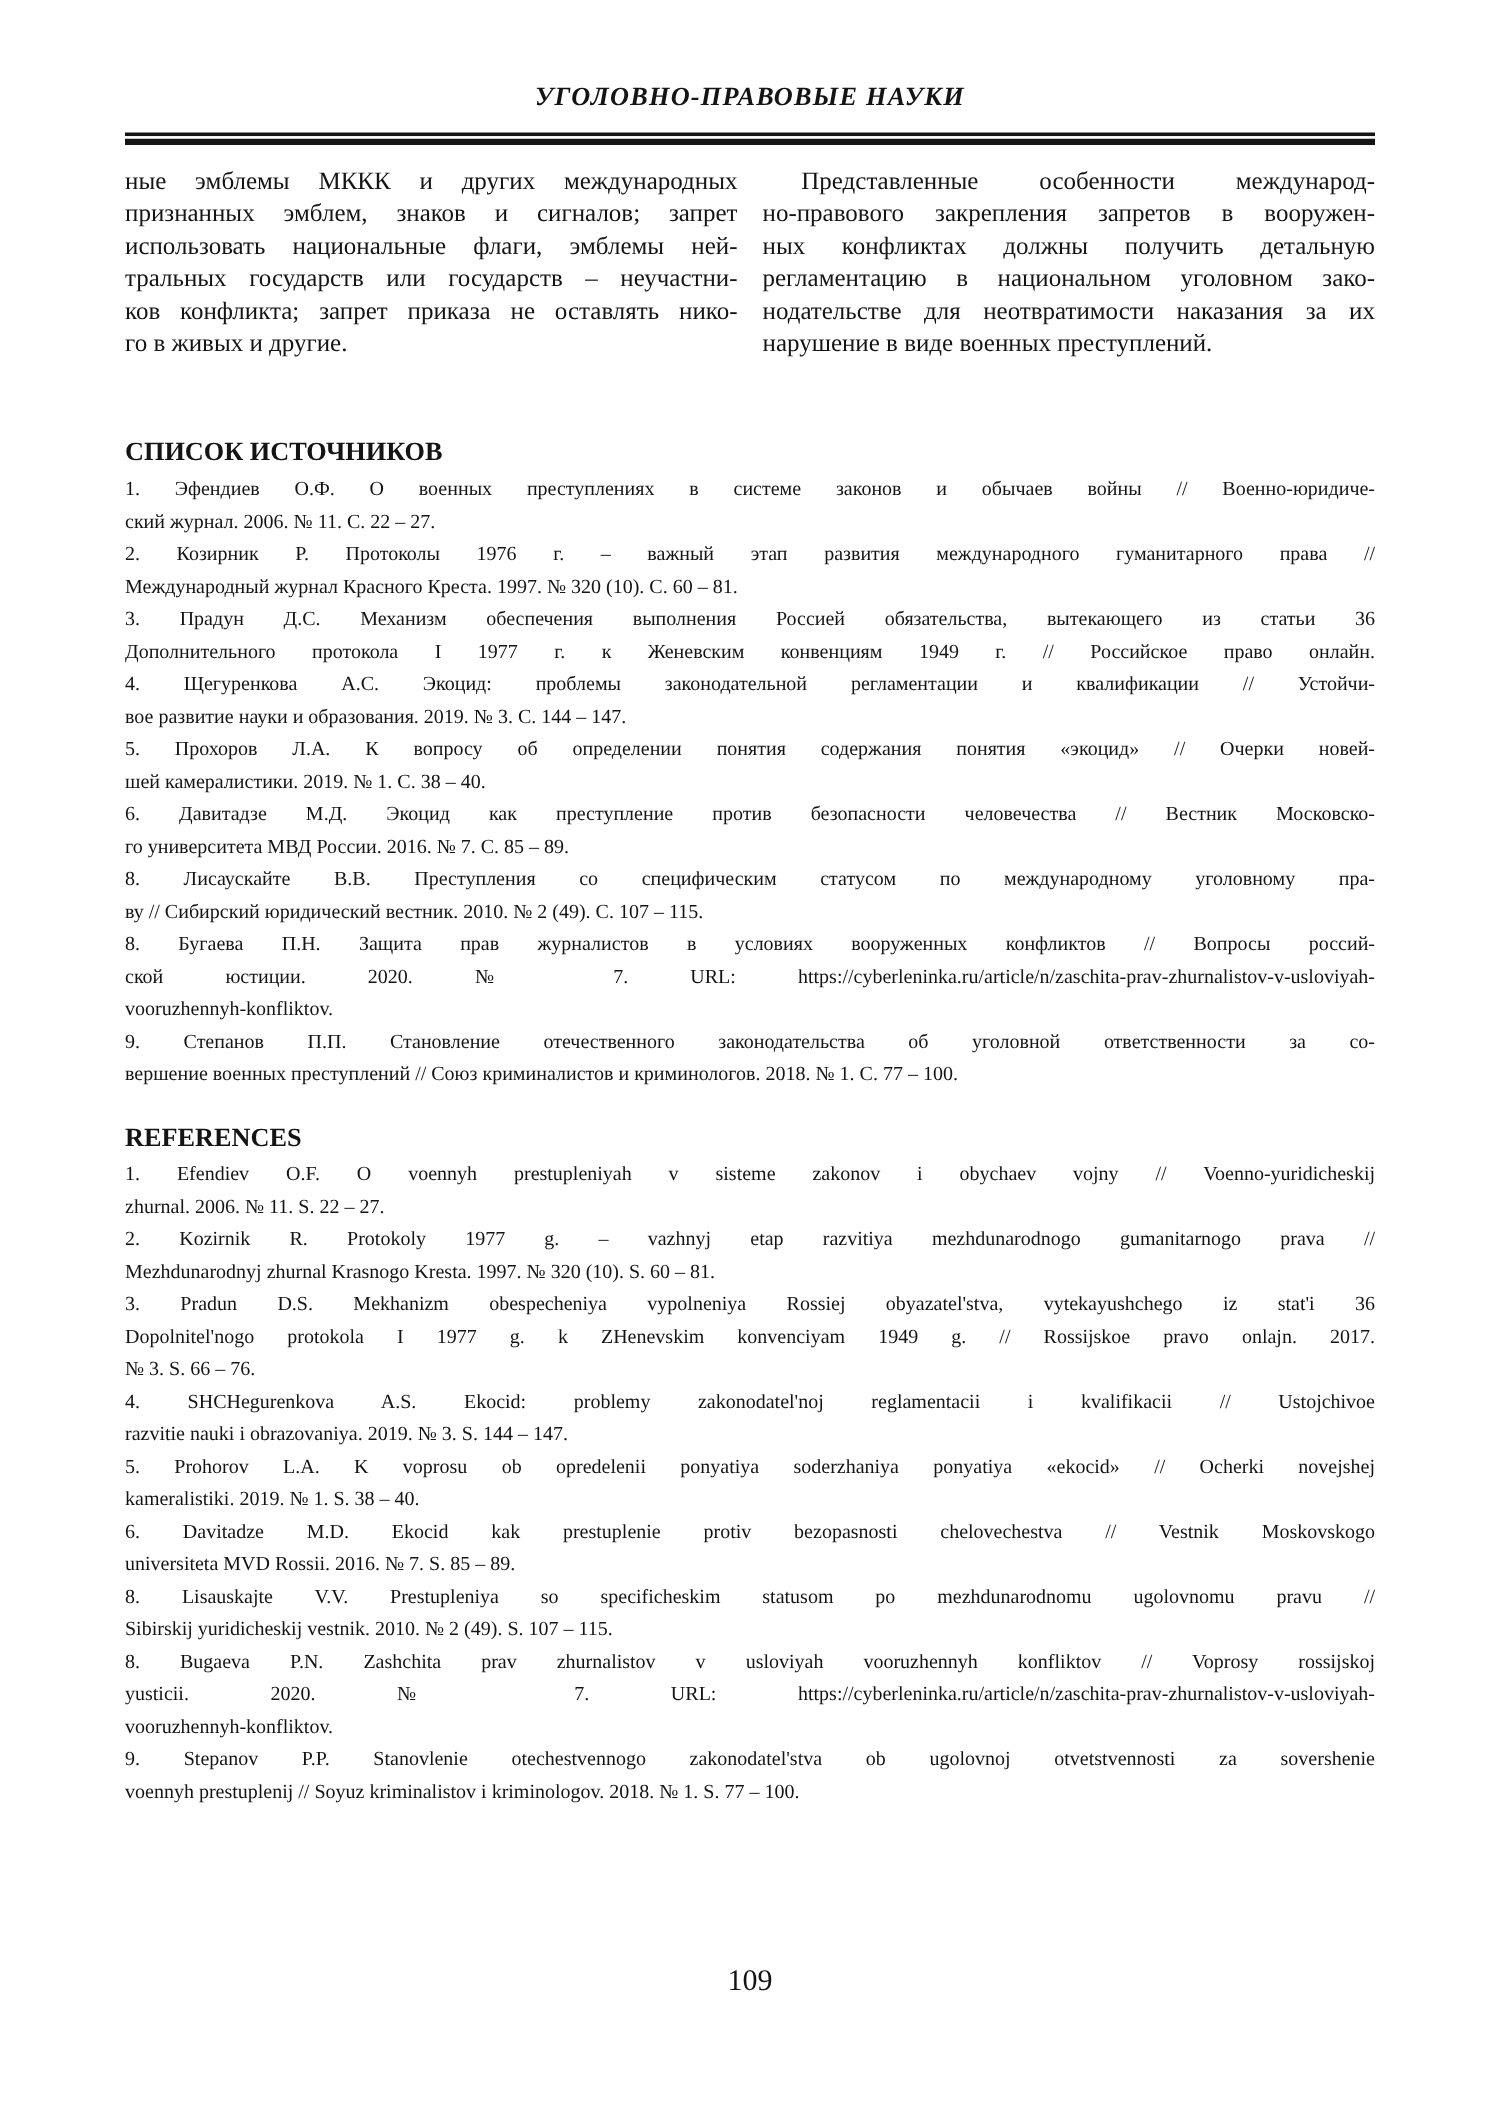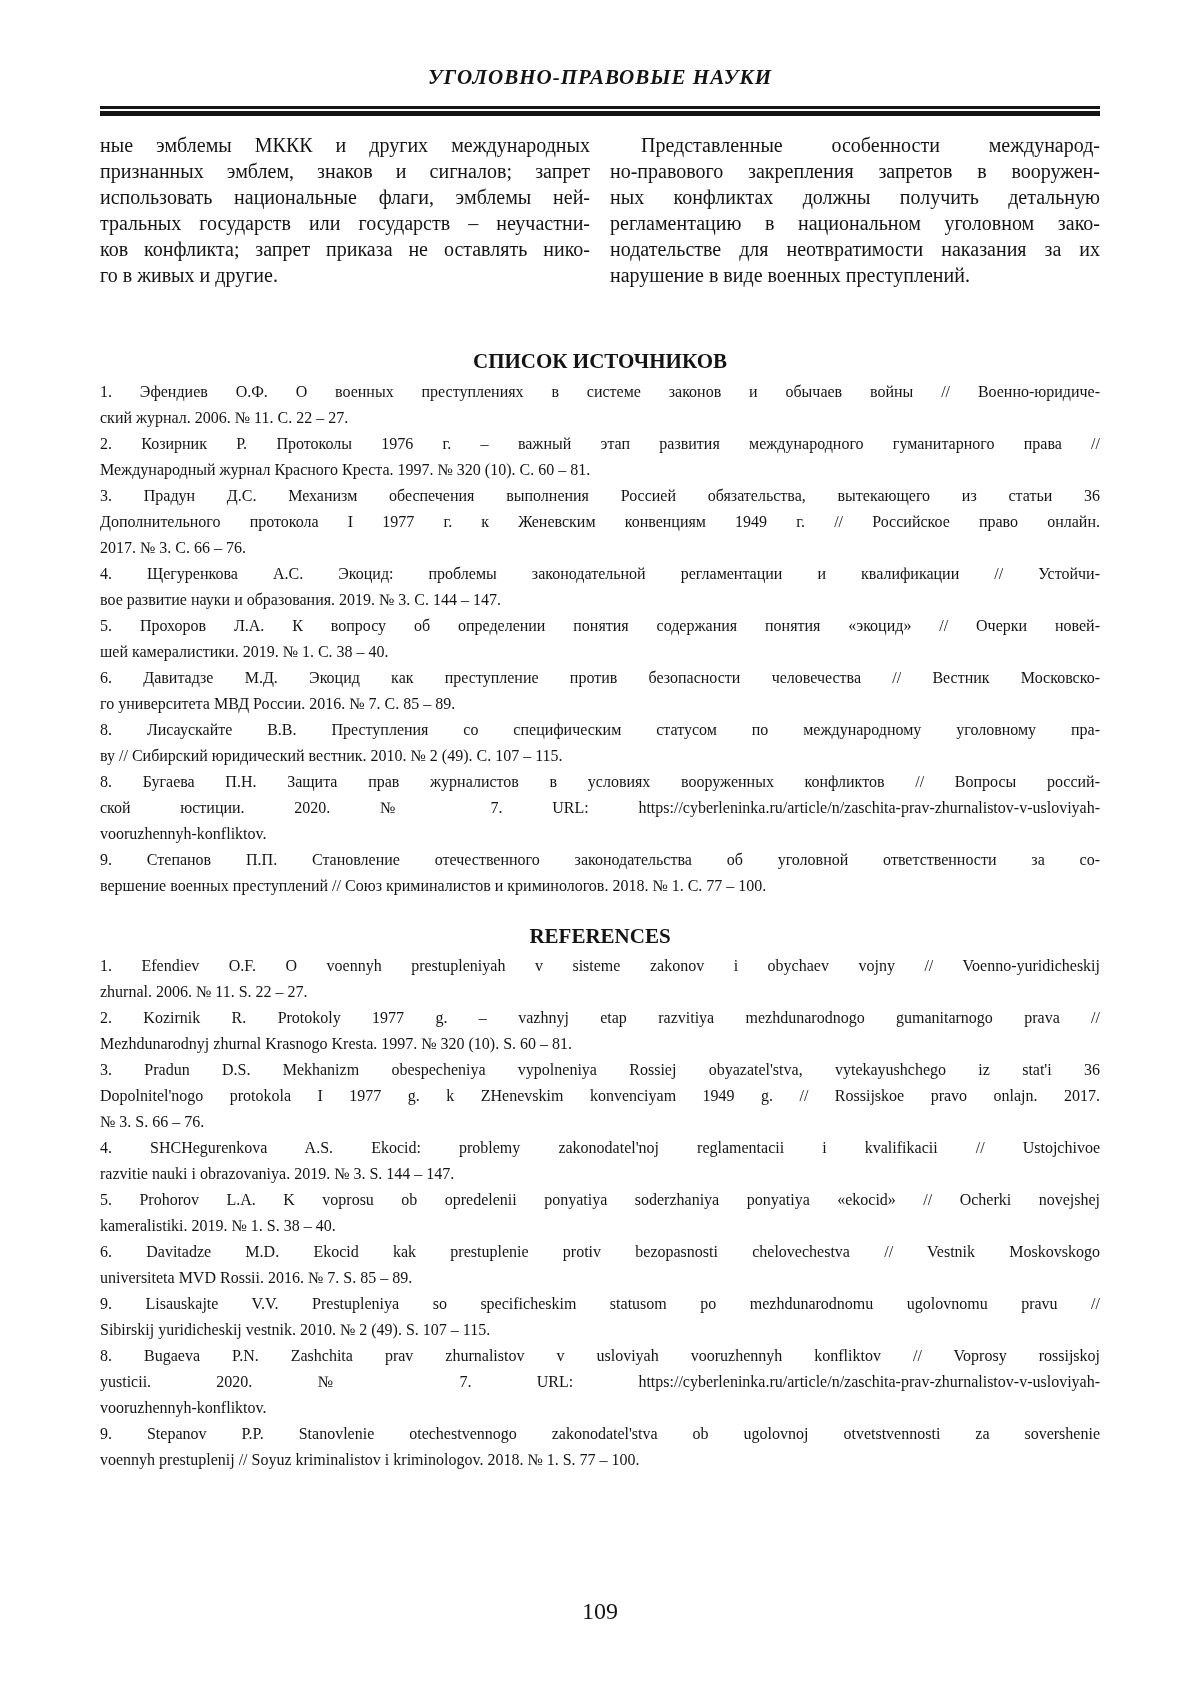--- a/index.html
+++ b/index.html
@@ -44,21 +44,21 @@
 
   .tline {
     text-align: justify;
     text-align-last: justify;
     white-space: normal;
   }
   .tline.last { text-align-last: left; }
   .col-right .tline:first-child { text-indent: 31px; }
 
   .section-heading {
-    text-align: center;
+    text-align: left;
     font-weight: bold;
     font-size: 21px;
     line-height: 26px;
     font-family: Liberation Serif, serif;
   }
   .sources-heading    { margin-top: 60px; margin-bottom: 5px; }
   .references-heading { margin-top: 24px; margin-bottom: 4px; }
 
   .ref-list {
     font-size: 16px;
@@ -110,21 +110,20 @@
         <div class="tline">1. Эфендиев О.Ф. О военных преступлениях в системе законов и обычаев войны // Военно-юридиче-</div>
         <div class="tline last">ский журнал. 2006. № 11. С. 22 – 27.</div>
       </div>
       <div class="ref-item">
         <div class="tline">2. Козирник Р. Протоколы 1976 г. – важный этап развития международного гуманитарного права //</div>
         <div class="tline last">Международный журнал Красного Креста. 1997. № 320 (10). С. 60 – 81.</div>
       </div>
       <div class="ref-item">
         <div class="tline">3. Прадун Д.С. Механизм обеспечения выполнения Россией обязательства, вытекающего из статьи 36</div>
         <div class="tline">Дополнительного протокола I 1977 г. к Женевским конвенциям 1949 г. // Российское право онлайн.</div>
-        <div class="tline last">2017. № 3. С. 66 – 76.</div>
       </div>
       <div class="ref-item">
         <div class="tline">4. Щегуренкова А.С. Экоцид: проблемы законодательной регламентации и квалификации // Устойчи-</div>
         <div class="tline last">вое развитие науки и образования. 2019. № 3. С. 144 – 147.</div>
       </div>
       <div class="ref-item">
         <div class="tline">5. Прохоров Л.А. К вопросу об определении понятия содержания понятия «экоцид» // Очерки новей-</div>
         <div class="tline last">шей камералистики. 2019. № 1. С. 38 – 40.</div>
       </div>
       <div class="ref-item">
@@ -168,21 +167,21 @@
       </div>
       <div class="ref-item">
         <div class="tline">5. Prohorov L.A. K voprosu ob opredelenii ponyatiya soderzhaniya ponyatiya «ekocid» // Ocherki novejshej</div>
         <div class="tline last">kameralistiki. 2019. № 1. S. 38 – 40.</div>
       </div>
       <div class="ref-item">
         <div class="tline">6. Davitadze M.D. Ekocid kak prestuplenie protiv bezopasnosti chelovechestva // Vestnik Moskovskogo</div>
         <div class="tline last">universiteta MVD Rossii. 2016. № 7. S. 85 – 89.</div>
       </div>
       <div class="ref-item">
-        <div class="tline">9. Lisauskajte V.V. Prestupleniya so specificheskim statusom po mezhdunarodnomu ugolovnomu pravu //</div>
+        <div class="tline">8. Lisauskajte V.V. Prestupleniya so specificheskim statusom po mezhdunarodnomu ugolovnomu pravu //</div>
         <div class="tline last">Sibirskij yuridicheskij vestnik. 2010. № 2 (49). S. 107 – 115.</div>
       </div>
       <div class="ref-item">
         <div class="tline">8. Bugaeva P.N. Zashchita prav zhurnalistov v usloviyah vooruzhennyh konfliktov // Voprosy rossijskoj</div>
         <div class="tline">yusticii. 2020. № 7. URL: https://cyberleninka.ru/article/n/zaschita-prav-zhurnalistov-v-usloviyah-</div>
         <div class="tline last">vooruzhennyh-konfliktov.</div>
       </div>
       <div class="ref-item">
         <div class="tline">9. Stepanov P.P. Stanovlenie otechestvennogo zakonodatel'stva ob ugolovnoj otvetstvennosti za sovershenie</div>
         <div class="tline last">voennyh prestuplenij // Soyuz kriminalistov i kriminologov. 2018. № 1. S. 77 – 100.</div>

